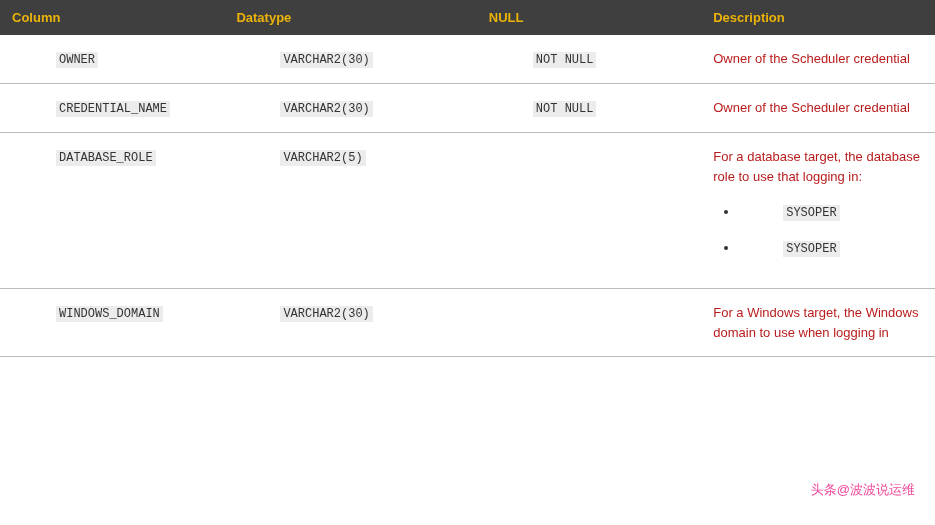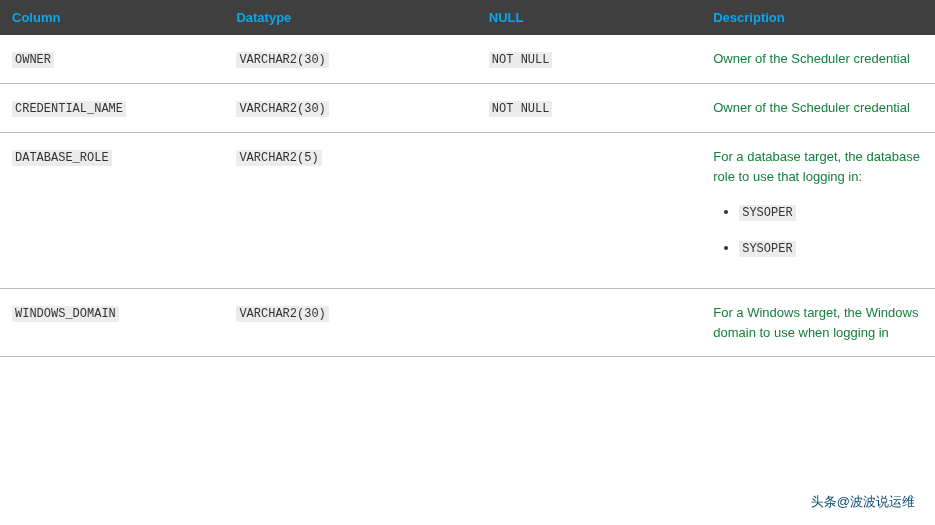--- a/index.html
+++ b/index.html
@@ -13,61 +13,62 @@
       color: #333;
       background: #fff;
       width: 935px;
     }
     table {
       width: 100%;
       border-collapse: collapse;
     }
     thead tr {
       background: #403f3f;
-      color: #0ea5e9;
+      color: #eab308;
     }
     thead th {
       text-align: left;
       font-weight: bold;
       padding: 10px 12px;
       font-size: 13px;
     }
     tbody td {
       padding: 14px 12px;
       vertical-align: top;
       border-bottom: 1px solid #bbb;
       font-size: 13px;
       line-height: 1.5;
     }
     code {
       font-family: "Courier New", Courier, monospace;
       background: #ececec;
       padding: 1px 3px;
       font-size: 12px;
       white-space: nowrap;
+      margin-left: 44px;
     }
     ul {
       list-style: disc;
       margin: 10px 0 6px 26px;
     }
     ul li {
       margin: 16px 0;
     }
     .desc-text {
-      color: #15803d;
+      color: #b91c1c;
     }
     .col-column { width: 24%; }
     .col-datatype { width: 27%; }
     .col-null { width: 24%; }
     .col-desc { width: 25%; }
     .watermark {
       position: absolute;
       right: 20px;
-      bottom: 14px;
-      color: #0c4a6e;
+      bottom: 26px;
+      color: #ec4899;
       font-size: 13px;
       pointer-events: none;
     }
     .wrap {
       position: relative;
       width: 935px;
       height: 525px;
       overflow: hidden;
     }
   </style>

